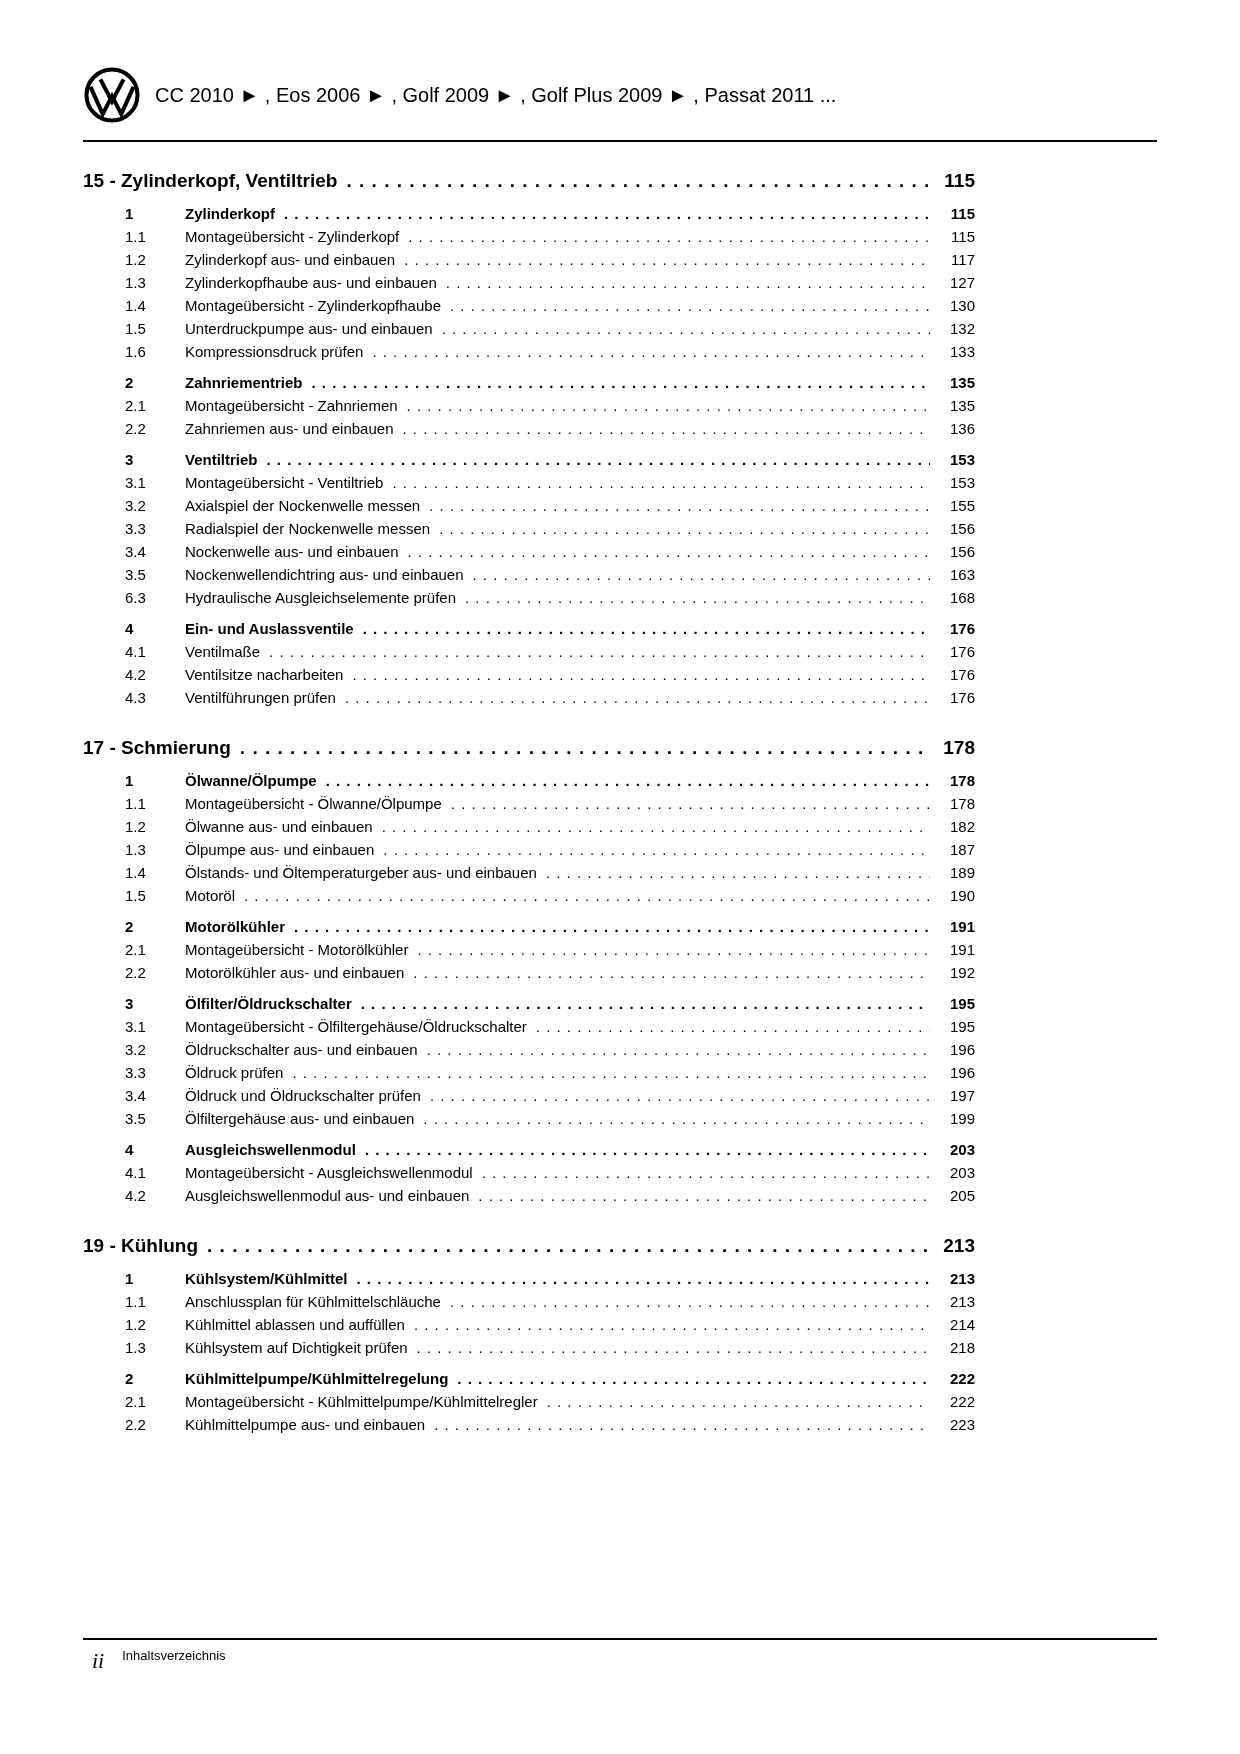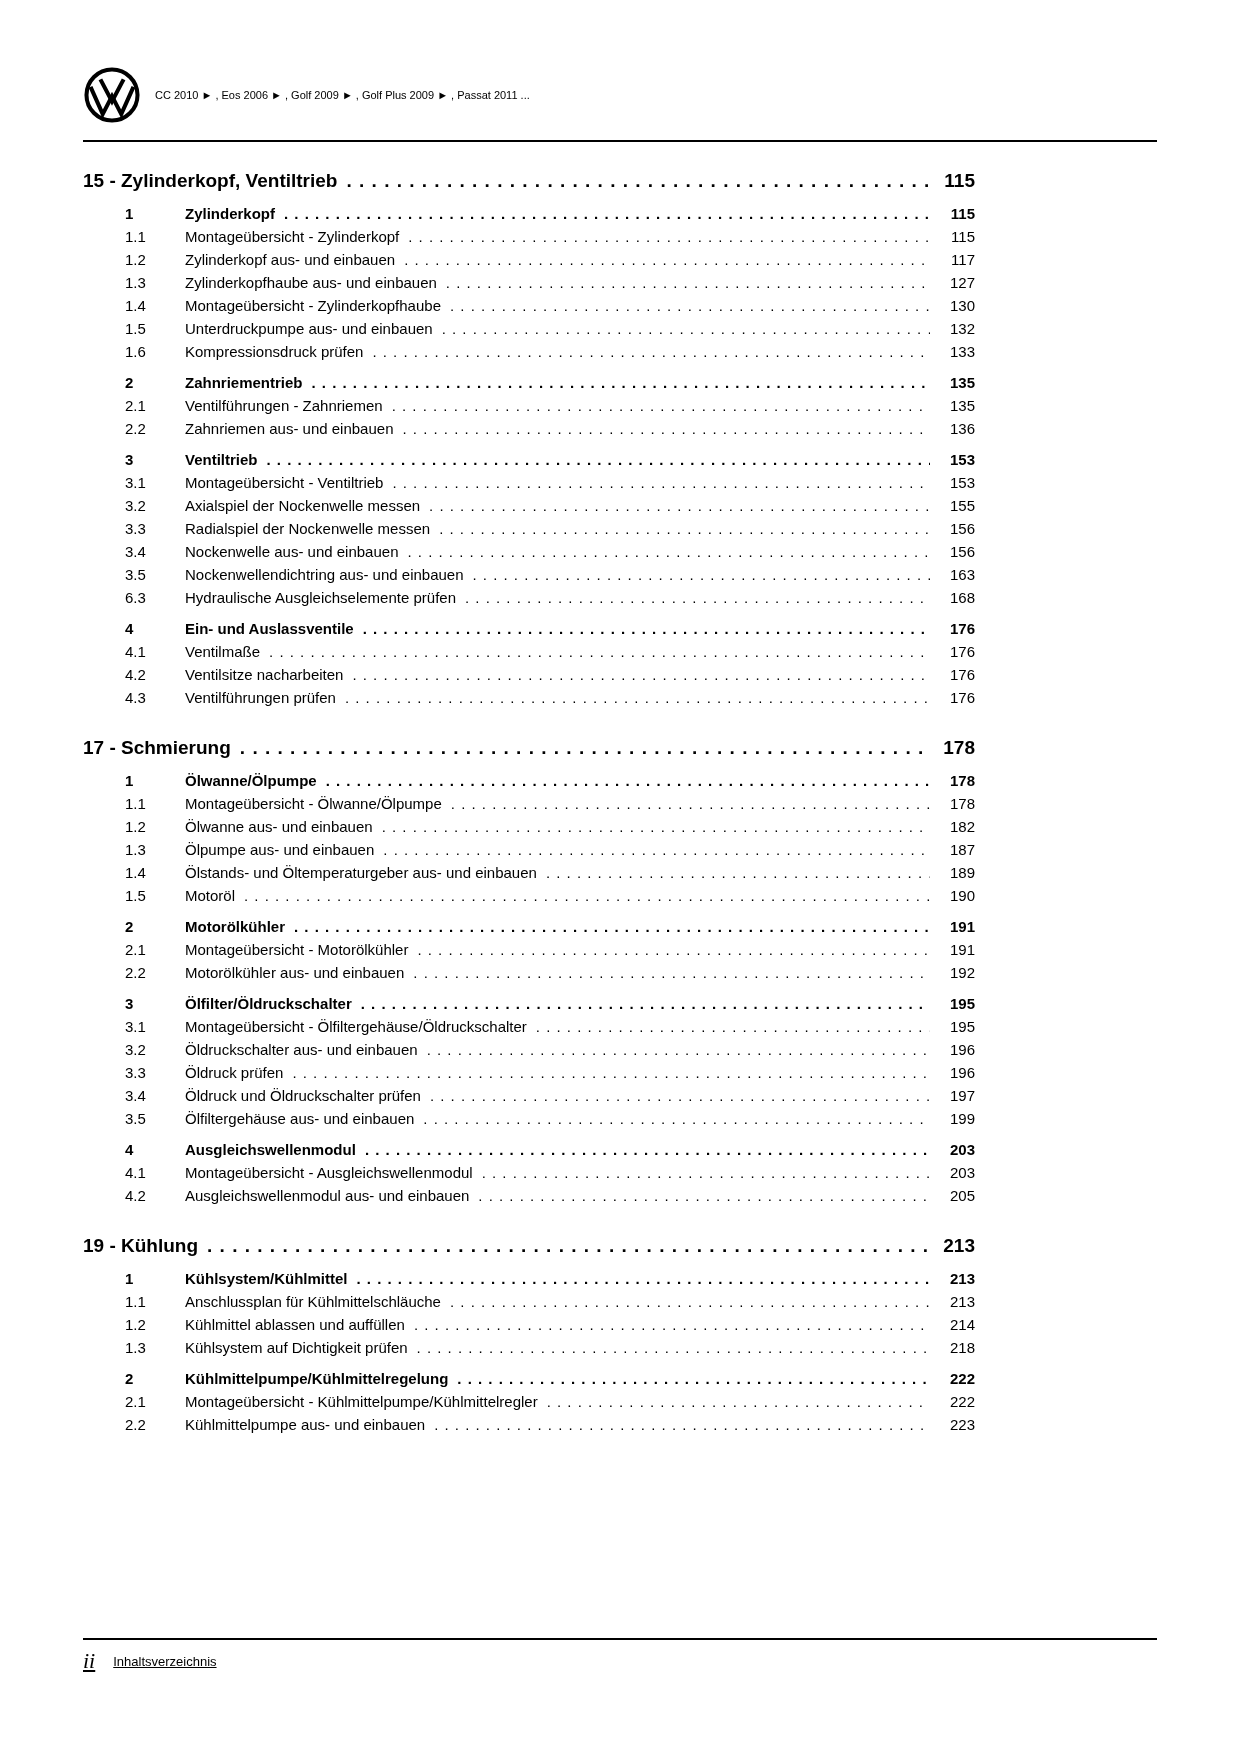--- a/index.html
+++ b/index.html
@@ -27,21 +27,21 @@
     display: flex;
     align-items: center;
   }
   .logo-wrap {
     width: 58px;
     height: 58px;
     flex: 0 0 auto;
     margin-right: 14px;
   }
   .header-text {
-    font-size: 11px;
+    font-size: 20px;
     line-height: 23px;
   }
   .header-rule {
     position: absolute;
     left: 83px;
     right: 83px;
     top: 140px;
     border-top: 2px solid #000;
   }
 
@@ -96,25 +96,24 @@
   
   .footer-rule {
     position: absolute;
     left: 83px;
     right: 83px;
     top: 1638px;
     border-top: 2px solid #000;
   }
   .footer {
     position: absolute;
-    left: 83px;
+    left: 92px;
     top: 1648px;
     display: flex;
-    align-items: center;
-    text-decoration: underline;
+    align-items: flex-start;
   }
   .footer-page {
     font-family: "Liberation Serif", serif;
     font-style: italic;
     font-size: 22px;
     margin-right: 18px;
   }
   .footer-label {
     font-size: 13px;
   }
@@ -187,21 +186,21 @@
         <span class="pagenum">133</span>
       </div>
       <div class="row entry section">
         <span class="num">2</span>
         <span class="title">Zahnriementrieb</span>
         <span class="leader"></span>
         <span class="pagenum">135</span>
       </div>
       <div class="row entry">
         <span class="num">2.1</span>
-        <span class="title">Ventilführungen - Zahnriemen</span>
+        <span class="title">Montageübersicht - Zahnriemen</span>
         <span class="leader"></span>
         <span class="pagenum">135</span>
       </div>
       <div class="row entry">
         <span class="num">2.2</span>
         <span class="title">Zahnriemen aus- und einbauen</span>
         <span class="leader"></span>
         <span class="pagenum">136</span>
       </div>
       <div class="row entry section">

